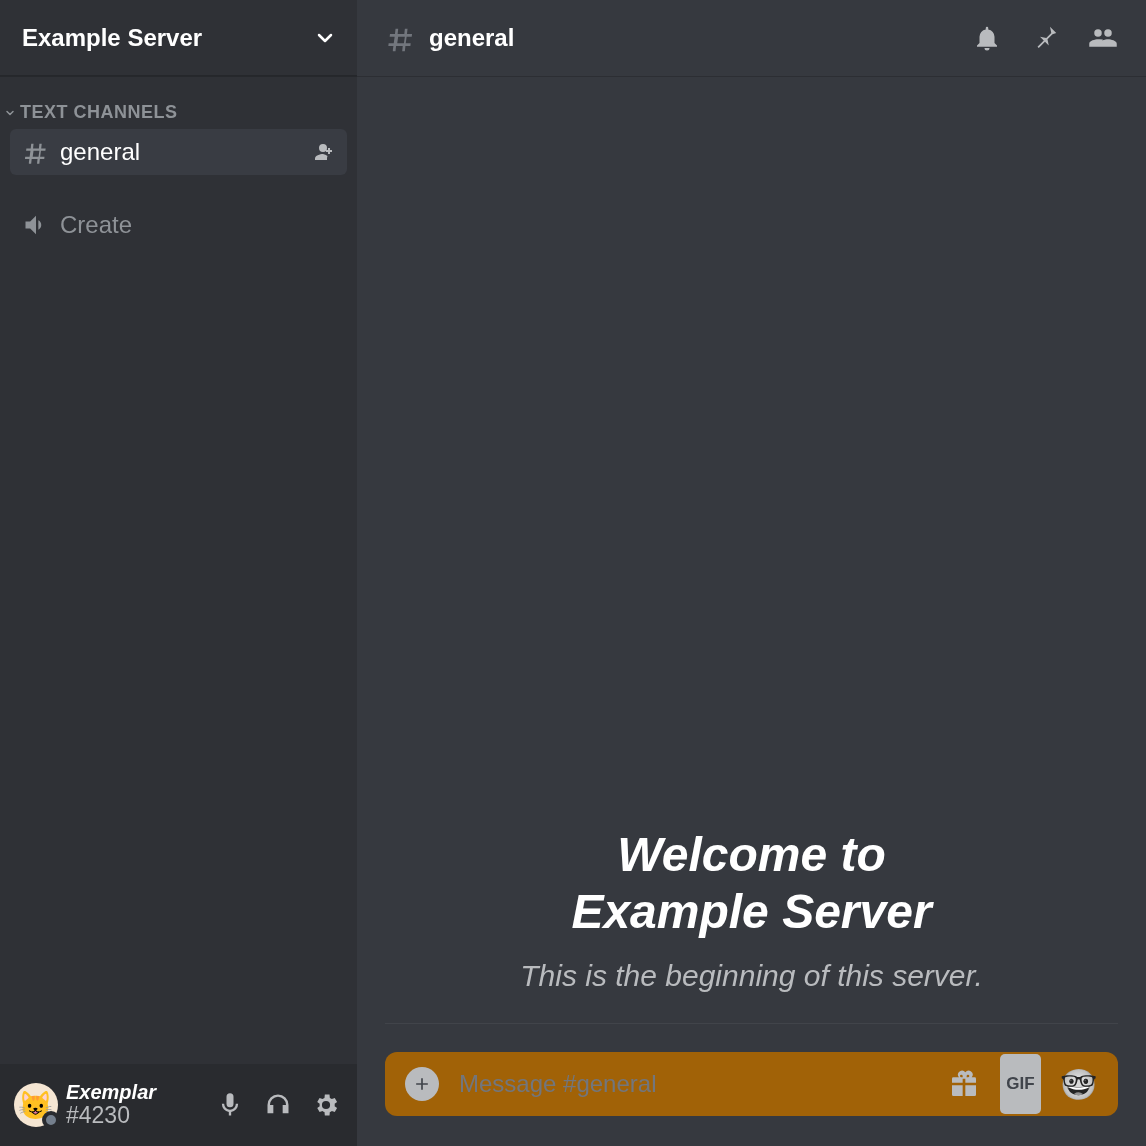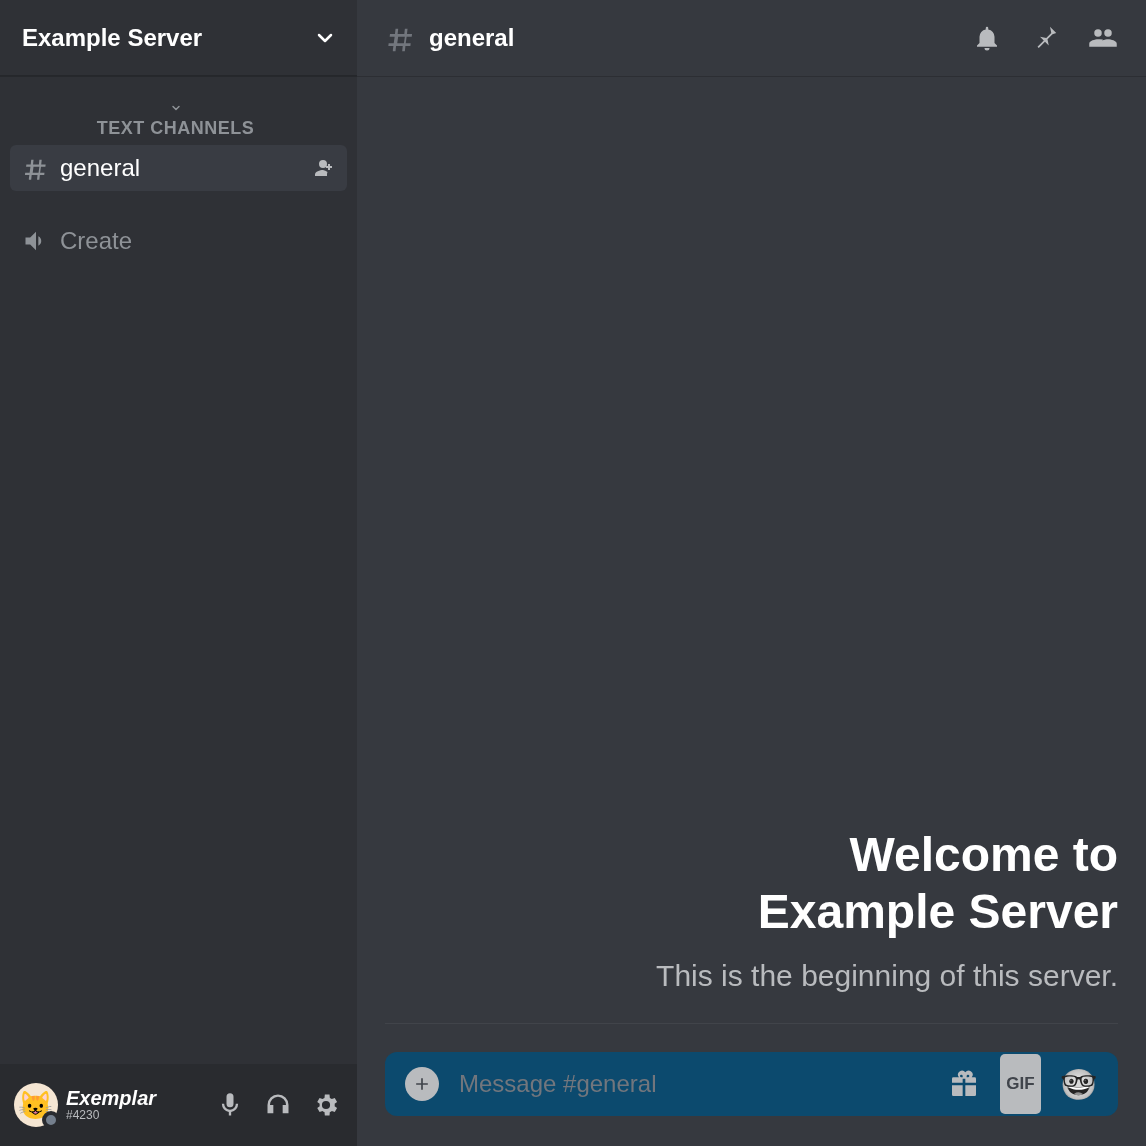--- a/index.html
+++ b/index.html
@@ -48,21 +48,20 @@
     display: flex;
     align-items: center;
     gap: 4px;
     padding: 0 10px 0 4px;
     color: #8e9297;
     font-size: 18px;
     font-weight: 600;
     letter-spacing: 0.5px;
     margin-bottom: 6px;
     cursor: pointer;
-    flex-direction: column;
   }
   .category svg.chev { width: 12px; height: 12px; }
   .channel-item {
     display: flex;
     align-items: center;
     height: 46px;
     margin: 0 10px;
     padding: 0 12px;
     border-radius: 6px;
     color: #8e9297;
@@ -114,21 +113,21 @@
   .status-dot {
     position: absolute;
     right: -2px; bottom: -2px;
     width: 18px; height: 18px;
     background: #747f8d;
     border-radius: 50%;
     border: 4px solid #292b2f;
   }
   .user-texts { flex:1; min-width:0; }
   .user-name { font-size: 20px; font-weight: 600; color:#fff; line-height:1.1;font-style:italic; }
-  .user-tag { font-size: 12px; color:#b9bbbe; line-height:1.1; }
+  .user-tag { font-size: 23px; color:#b9bbbe; line-height:1.1; }
   .user-actions { display:flex; gap:14px; }
   .icon-btn { width:34px; height:34px; display:flex; align-items:center; justify-content:center; color:#b9bbbe; cursor:pointer; border-radius:4px; }
 
   
   .main {
     flex: 1;
     background: #36393f;
     display: flex;
     flex-direction: column;
     min-width: 0;
@@ -147,41 +146,42 @@
 
   .content {
     flex: 1;
     display: flex;
     flex-direction: column;
     justify-content: flex-end;
     padding: 0 28px 0 28px;
     overflow: hidden;
   }
   .welcome {
-    text-align: right;
+    text-align: center;
     margin-bottom: 20px;
     padding: 0 0 30px 0;
     border-bottom: 1px solid rgba(255,255,255,0.06);
+    font-style: italic;
   }
   .welcome h2 {
     color: #fff;
     font-size: 48px;
     font-weight: 800;
     line-height: 1.2;
   }
   .welcome p {
     margin-top: 18px;
     color: #b9bbbe;
     font-size: 30px;
   }
 
   
   .input-bar {
     height: 64px;
-    background: #0c4a6e;
+    background: #a16207;
     border-radius: 12px;
     margin: 8px 28px 30px 28px;
     display: flex;
     align-items: center;
     padding: 0 20px;
     gap: 20px;
   }
   .circle-plus {
     width: 34px; height: 34px;
     background: #b9bbbe;

